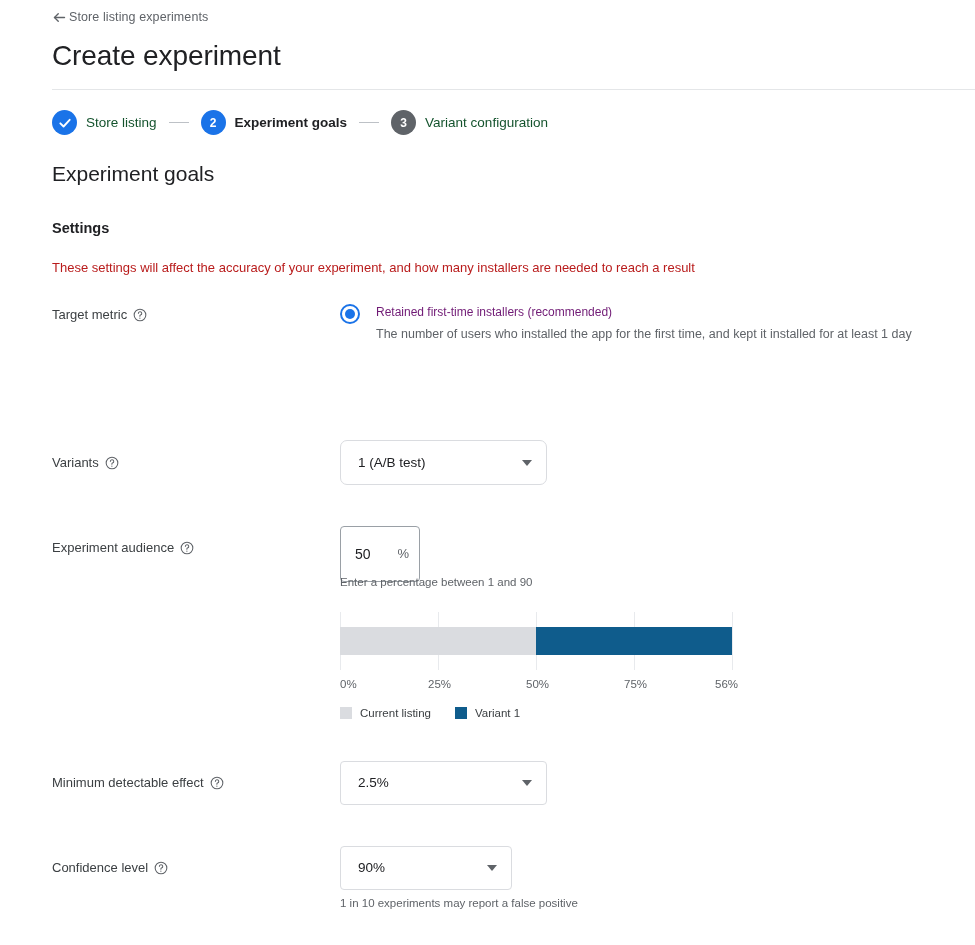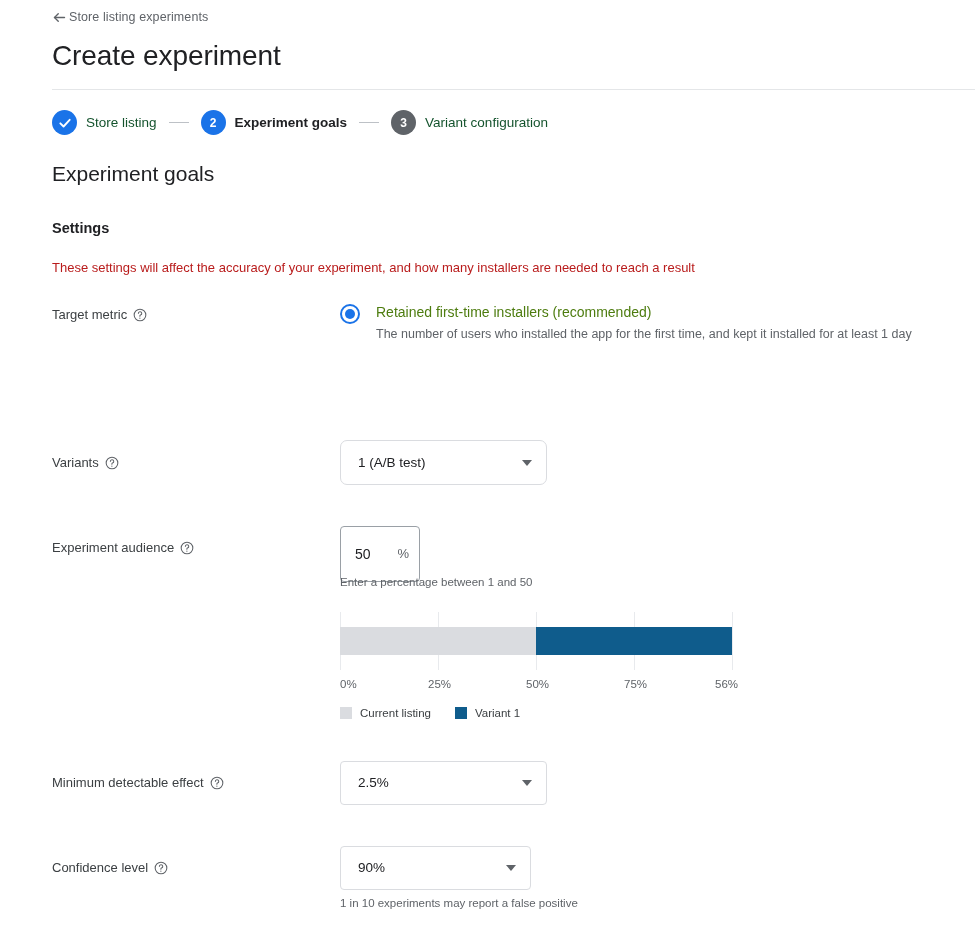--- a/index.html
+++ b/index.html
@@ -186,22 +186,22 @@
     left: 50%;
     top: 50%;
     width: 10px;
     height: 10px;
     margin: -5px 0 0 -5px;
     border-radius: 50%;
     background: #1a73e8;
   }
   .radio-texts { display: flex; flex-direction: column; }
   .radio-title {
-    font-size: 14px;
-    color: #4d7c0f;
+    font-size: 12px;
+    color: #701a75;
     line-height: 19px;
   }
   .radio-desc {
     font-size: 12.5px;
     color: #5f6368;
     line-height: 18px;
     margin-top: 3px;
   }
 
   
@@ -413,21 +413,21 @@
   <svg class="help-icon" viewBox="0 0 24 24" fill="none" stroke="currentColor" stroke-width="1.8">
     <circle cx="12" cy="12" r="10"></circle>
     <path d="M9.2 9.2a2.9 2.9 0 1 1 3.6 2.8c-.7.25-1 .9-1 1.7v.4" stroke-linecap="round"></path>
     <circle cx="11.8" cy="17.4" r="1" fill="currentColor" stroke="none"></circle>
   </svg>
 </div>
 <div class="percent-field">
   <span class="percent-value">50</span>
   <span class="percent-suffix">%</span>
 </div>
-<div class="helper-text" style="left:340px; top:574px">Enter a percentage between 1 and 50</div>
+<div class="helper-text" style="left:340px; top:574px">Enter a percentage between 1 and 90</div>
 
 <div class="chart">
   <div class="chart-grid">
     <div class="gridline" style="left:0%"></div>
     <div class="gridline" style="left:25%"></div>
     <div class="gridline" style="left:50%"></div>
     <div class="gridline" style="left:75%"></div>
     <div class="gridline" style="left:100%"></div>
   </div>
   <div class="bar-wrap">
@@ -469,17 +469,17 @@
 </div>
 
 <div class="row-label" style="top:859px">
   <span>Confidence level</span>
   <svg class="help-icon" viewBox="0 0 24 24" fill="none" stroke="currentColor" stroke-width="1.8">
     <circle cx="12" cy="12" r="10"></circle>
     <path d="M9.2 9.2a2.9 2.9 0 1 1 3.6 2.8c-.7.25-1 .9-1 1.7v.4" stroke-linecap="round"></path>
     <circle cx="11.8" cy="17.4" r="1" fill="currentColor" stroke="none"></circle>
   </svg>
 </div>
-<div class="select" style="left:340px; top:846px; width:191px; height:44px;">
+<div class="select" style="left:340px; top:846px; width:172px; height:44px;">
   <span class="select-value">90%</span>
   <span class="caret"></span>
 </div>
 <div class="helper-text" style="left:340px; top:895px">1 in 10 experiments may report a false positive</div>
 
 </body></html>

